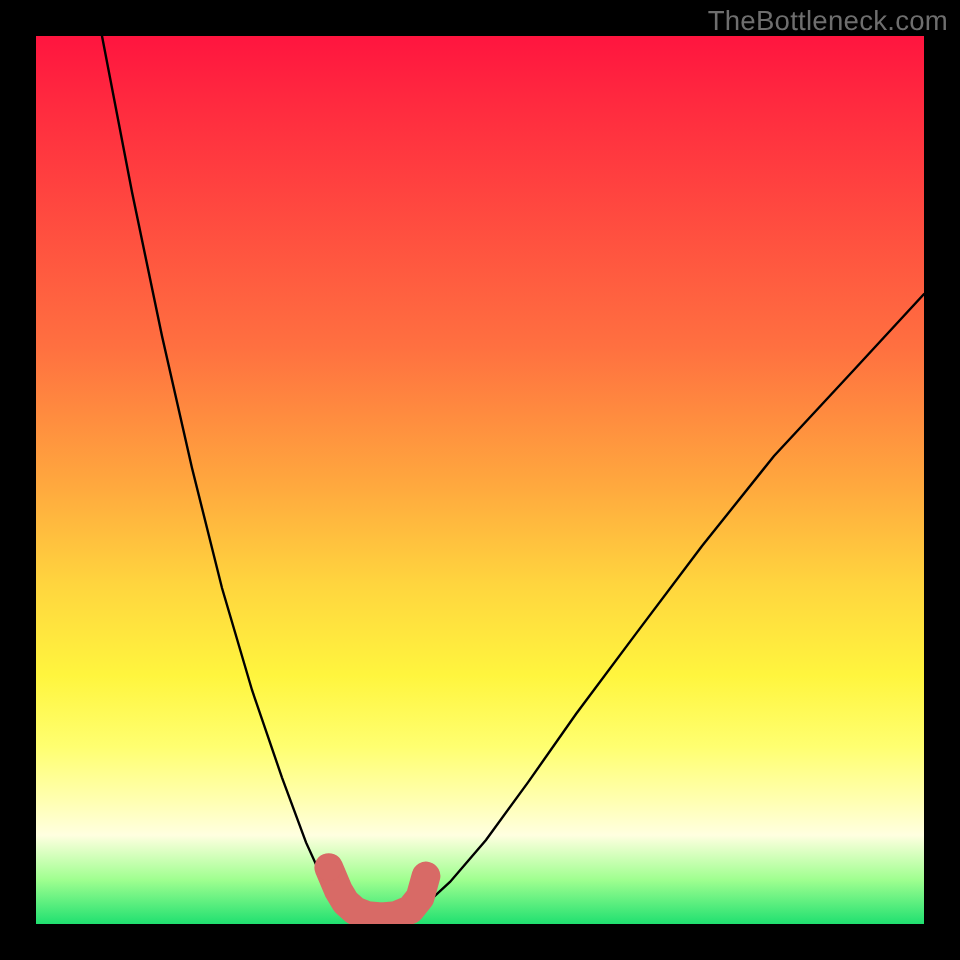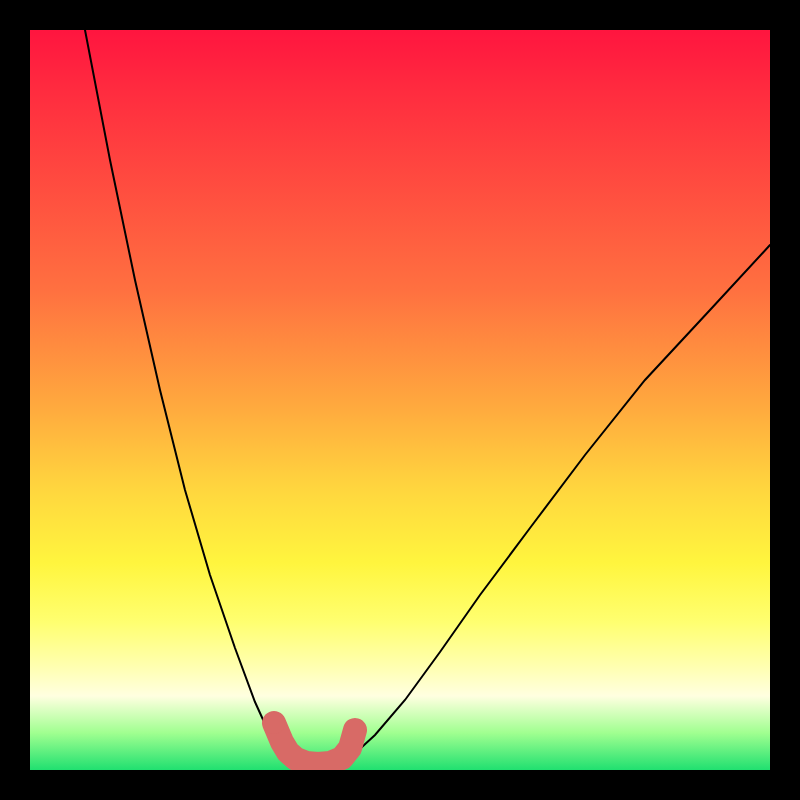--- a/index.html
+++ b/index.html
@@ -54,20 +54,21 @@
     top: 0;
     width: 740px;
     height: 740px;
   }
 </style>
 </head>
 <body>
 
 <div class="frame">
 
+  <div class="watermark">TheBottleneck.com</div>
 
   <div class="plot">
     <svg class="curve" viewBox="0 0 740 740" preserveAspectRatio="none">
       <path id="curvePath" fill="none" stroke="#000" stroke-width="2" stroke-linecap="round" d="M 55 0.0 L 80 130.0 L 105 250.0 L 130 360.0 L 155 460.0 L 180 545.0 L 205 618.0 L 225 672.0 L 240 705.0 L 252 728.0 L 260 734.0 L 272 737.0 L 286 738.0 L 300 737.0 L 312 734.0 L 320 728.0 L 345 705.0 L 375 670.0 L 410 622.0 L 450 565.0 L 500 498.0 L 555 425.0 L 615 350.0 L 680 280.0 L 740 215.0"></path>
       <path id="hlPath" fill="none" stroke="#d86a66" stroke-width="24" stroke-linecap="round" stroke-linejoin="round" d="M 244 693.0 L 252 712.0 L 258 722.0 L 266 729.0 L 276 733.0 L 288 734.0 L 300 733.0 L 312 728.0 L 320 718.0 L 325 700.0"></path>
       <circle id="hlDot" r="11" fill="#d86a66" cx="244" cy="693.0"></circle>
     </svg>
   </div>
 
 </div>

